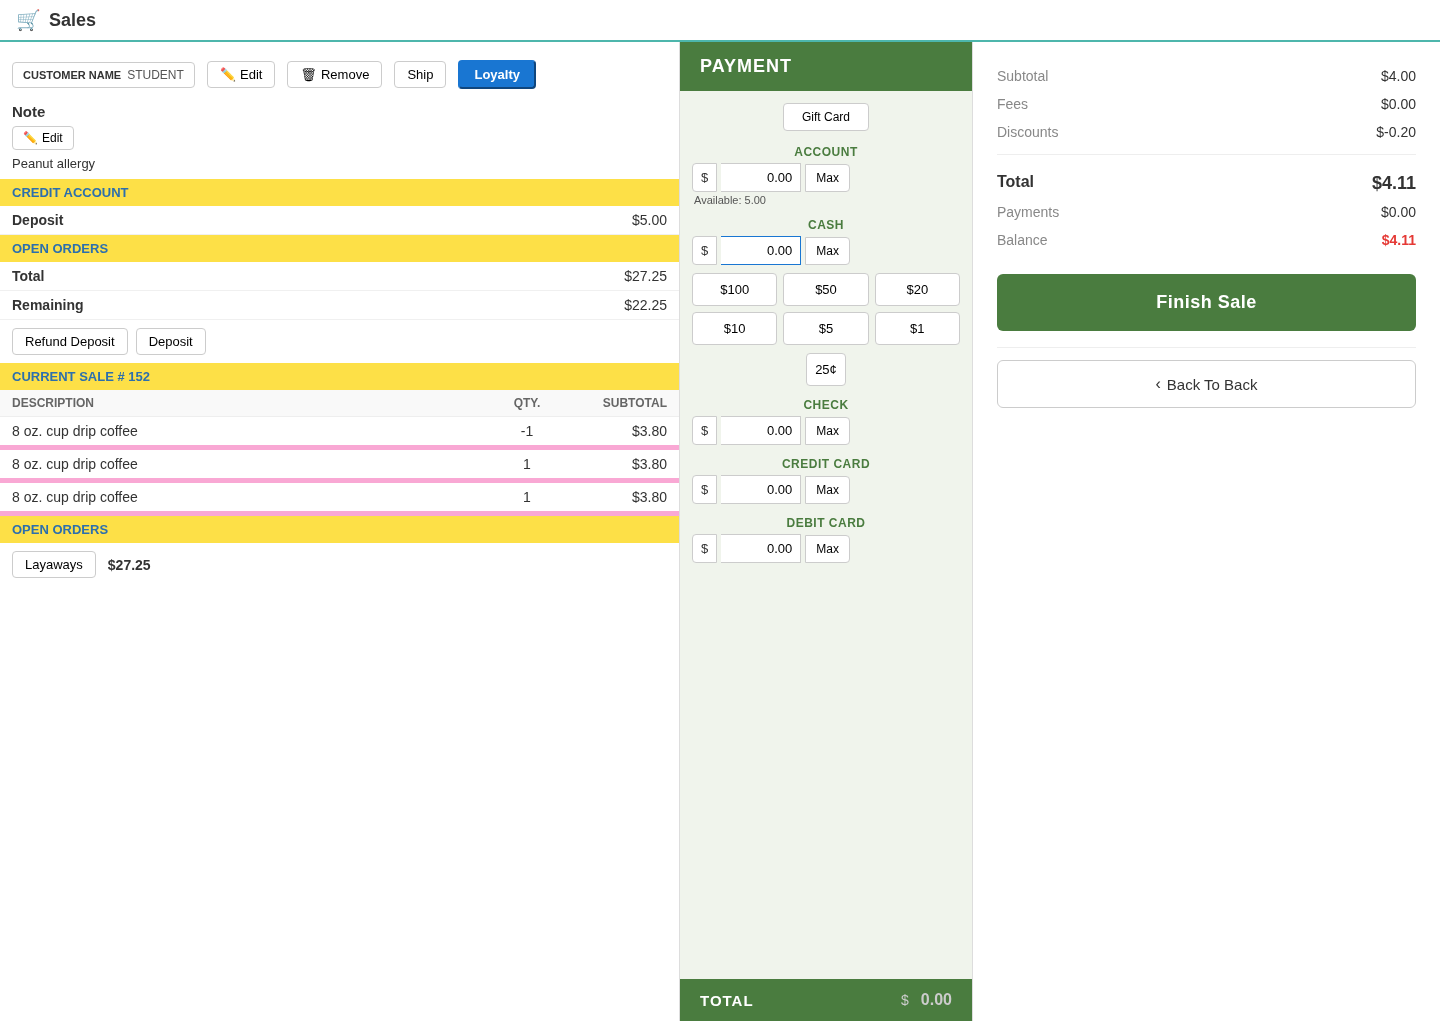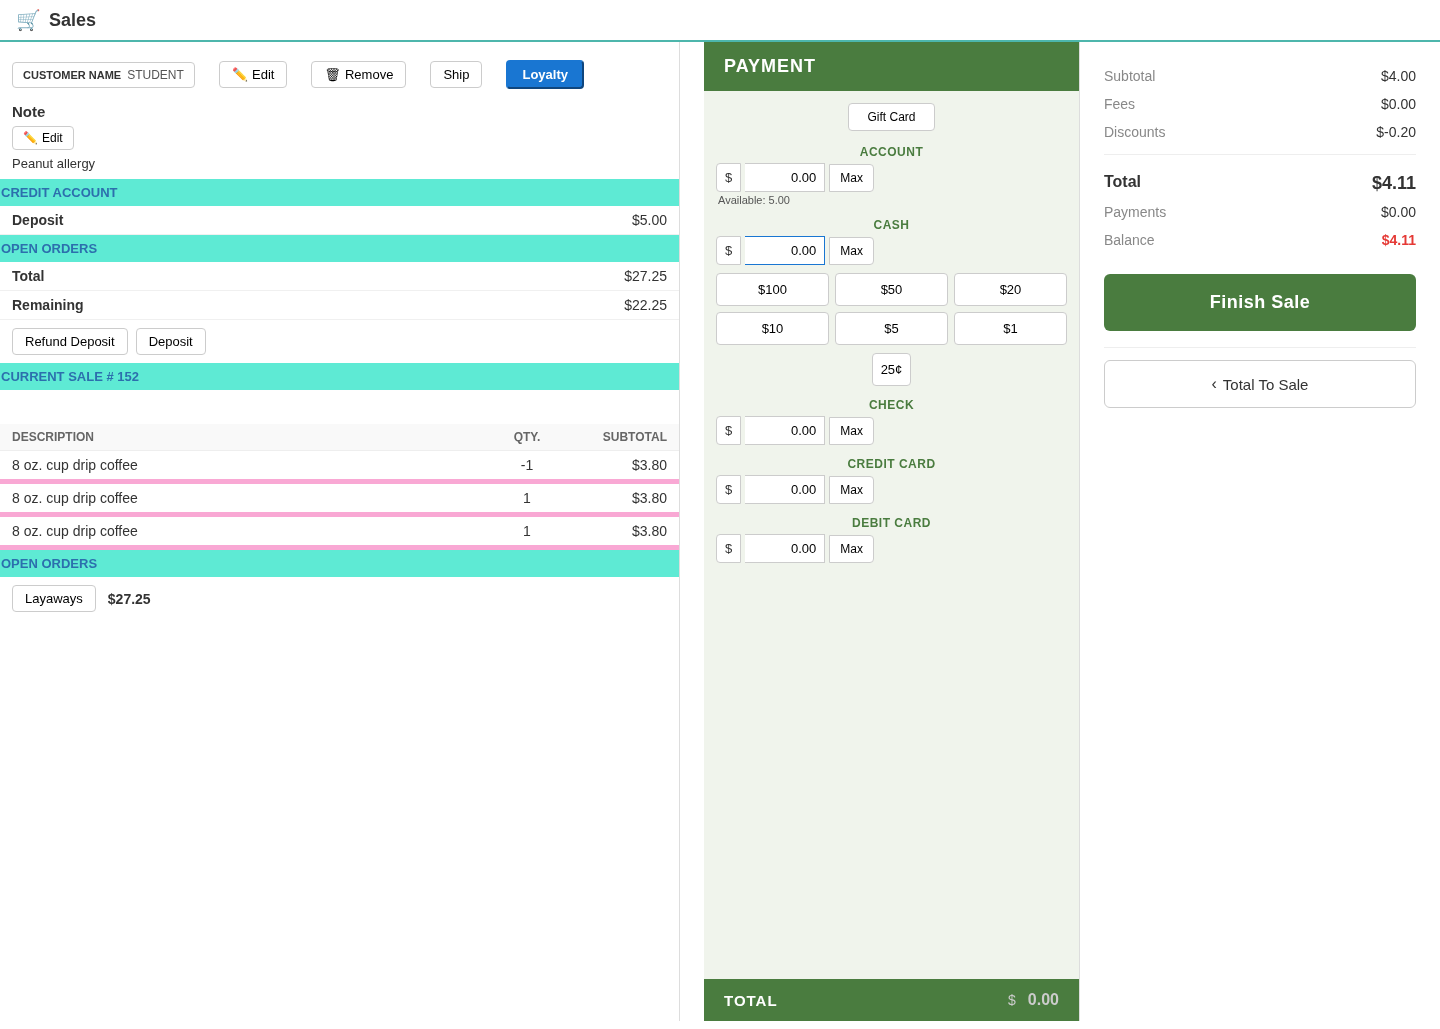--- a/index.html
+++ b/index.html
@@ -8,61 +8,61 @@
     .top-bar { display: flex; align-items: center; padding: 8px 16px; border-bottom: 2px solid #4db6ac; background: #fff; }
     .top-bar-icon { margin-right: 8px; font-size: 20px; }
     .top-bar-title { font-size: 18px; font-weight: 600; color: #333; }
 
     .main-layout { display: flex; height: calc(100vh - 50px); }
 
     
     .left-panel { width: 680px; border-right: 1px solid #ddd; overflow-y: auto; padding: 12px 0; }
 
     
-    .customer-row { display: flex; align-items: center; padding: 6px 12px; gap: 24px; }
+    .customer-row { display: flex; align-items: center; padding: 6px 12px; gap: 12px; }
     .customer-name-badge { display: flex; align-items: center; border: 1px solid #ccc; border-radius: 4px; padding: 5px 10px; font-size: 12px; background: #fff; }
     .customer-name-label { font-weight: 600; margin-right: 6px; color: #333; font-size: 11px; }
     .customer-name-value { color: #555; font-size: 12px; }
     .btn { border: 1px solid #ccc; background: #fff; border-radius: 4px; padding: 5px 12px; font-size: 13px; cursor: pointer; display: flex; align-items: center; gap: 4px; }
     .btn-loyalty { background: #1976d2; color: #fff; border-color: #1976d2; border-radius: 4px; padding: 5px 14px; font-size: 13px; font-weight: 600; cursor: pointer; }
 
     
     .note-section { padding: 8px 12px; }
     .note-title { font-size: 15px; font-weight: 600; margin-bottom: 6px; }
     .btn-edit-note { border: 1px solid #ccc; background: #fff; border-radius: 4px; padding: 4px 10px; font-size: 12px; cursor: pointer; margin-bottom: 6px; }
     .note-text { font-size: 13px; color: #333; margin-top: 4px; }
 
     
-    .section-header { background: #5eead4; padding: 6px 1px; font-size: 13px; font-weight: 700; color: #2c6fad; text-transform: uppercase; }
+    .section-header { background: #fde047; padding: 6px 12px; font-size: 13px; font-weight: 700; color: #2c6fad; text-transform: uppercase; }
 
     
     .info-row { display: flex; justify-content: space-between; padding: 6px 12px; border-bottom: 1px solid #f0f0f0; }
     .info-row .label { font-weight: 700; }
     .info-row .value { color: #333; }
 
     
     .action-row { display: flex; gap: 8px; padding: 8px 12px; }
 
     
     .sale-table { width: 100%; }
-    .sale-table-header { display: flex; padding: 6px 12px; background: #f9f9f9; border-bottom: 1px solid #eee; font-size: 12px; font-weight: 600; color: #666; margin-top: 34px; }
+    .sale-table-header { display: flex; padding: 6px 12px; background: #f9f9f9; border-bottom: 1px solid #eee; font-size: 12px; font-weight: 600; color: #666; }
     .sale-table-header .col-desc { flex: 1; }
     .sale-table-header .col-qty { width: 80px; text-align: center; }
     .sale-table-header .col-sub { width: 100px; text-align: right; }
     .sale-row { display: flex; padding: 6px 12px; border-bottom: 5px solid #f9a8d4; }
     .sale-row .col-desc { flex: 1; }
     .sale-row .col-qty { width: 80px; text-align: center; }
     .sale-row .col-sub { width: 100px; text-align: right; }
 
     
     .open-orders-footer { display: flex; justify-content: flex-start; align-items: center; padding: 8px 12px; gap: 12px; }
     .open-orders-footer .total-value { font-weight: 700; font-size: 14px; }
 
     
-    .middle-panel { width: 376px; border-right: 1px solid #ddd; display: flex; flex-direction: column; margin-left: 24px; }
+    .middle-panel { width: 293px; border-right: 1px solid #ddd; display: flex; flex-direction: column; }
     .payment-header { background: #4a7c3f; color: #fff; padding: 14px 20px; font-size: 18px; font-weight: 700; letter-spacing: 1px; }
     .payment-body { flex: 1; overflow-y: auto; padding: 12px; background: #f0f4ec; }
 
     
     .gift-card-row { display: flex; justify-content: center; margin-bottom: 14px; }
     .btn-gift { border: 1px solid #ccc; background: #fff; border-radius: 4px; padding: 6px 18px; font-size: 12px; cursor: pointer; }
 
     
     .payment-method { margin-bottom: 12px; }
     .payment-method-label { font-size: 12px; font-weight: 700; color: #4a7c3f; text-align: center; margin-bottom: 4px; letter-spacing: 0.5px; }
@@ -334,18 +334,18 @@
     </div>
 
     <button class="btn-finish-sale">
       <span>Finish Sale</span>
     </button>
 
     <hr class="summary-divider" style="margin-top:16px;">
 
     <button class="btn-back-to-sale">
       <span style="font-size:16px;">‹</span>
-      <span>Total To Sale</span>
+      <span>Back To Back</span>
     </button>
 
   </div>
 
 </div>
 
 </body></html>

